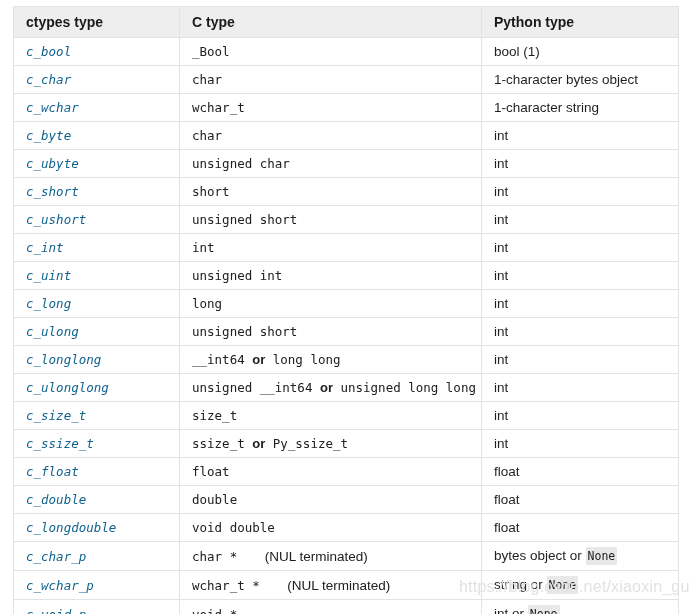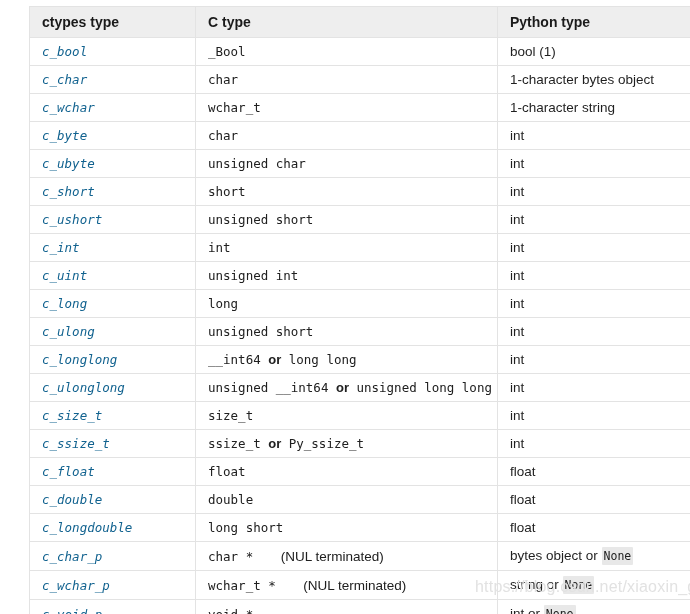--- a/index.html
+++ b/index.html
@@ -10,21 +10,21 @@
   body {
     width: 690px;
     height: 614px;
     overflow: hidden;
     font-family: "Liberation Sans", sans-serif;
     position: relative;
   }
 
   #doc-root {
     position: absolute;
-    left: 16px;
+    left: 0;
     top: 0;
     width: 674px;
     height: 614px;
   }
 
   .table-wrap {
     position: absolute;
     left: 13px;
     top: 6px;
     width: 665px;
@@ -228,21 +228,21 @@
             <td class="cell-c"><span>float</span></td>
             <td class="cell-py"><span>float</span></td>
           </tr>
           <tr>
             <td class="cell-ctypes"><a class="tlink" href="#">c_double</a></td>
             <td class="cell-c"><span>double</span></td>
             <td class="cell-py"><span>float</span></td>
           </tr>
           <tr>
             <td class="cell-ctypes"><a class="tlink" href="#">c_longdouble</a></td>
-            <td class="cell-c"><span>long short</span></td>
+            <td class="cell-c"><span>void double</span></td>
             <td class="cell-py"><span>float</span></td>
           </tr>
           <tr>
             <td class="cell-ctypes"><a class="tlink" href="#">c_char_p</a></td>
             <td class="cell-c"><span>char *</span> <span class="prose">(NUL terminated)</span></td>
             <td class="cell-py"><span>bytes object</span> <span>or</span> <span class="codelit">None</span></td>
           </tr>
           <tr>
             <td class="cell-ctypes"><a class="tlink" href="#">c_wchar_p</a></td>
             <td class="cell-c"><span>wchar_t *</span> <span class="prose">(NUL terminated)</span></td>

